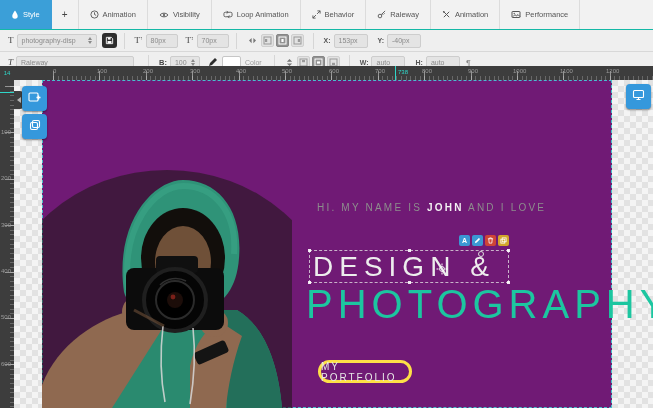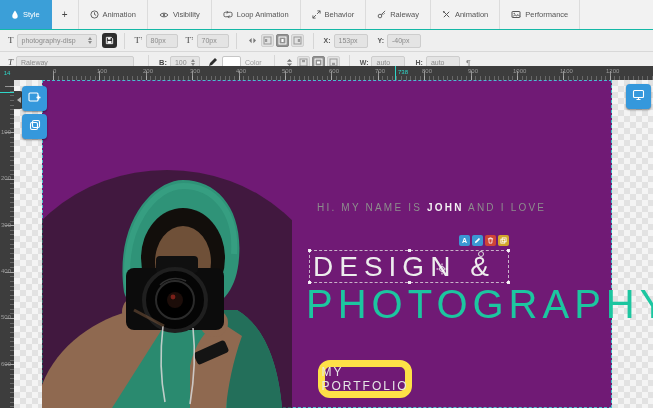--- a/index.html
+++ b/index.html
@@ -88,22 +88,22 @@
         padding-left:3px;white-space:nowrap}
   .hdl{position:absolute;width:3px;height:3px;background:#fff;opacity:.9}
   .hdl.tl{left:-2px;top:-2px}.hdl.tm{left:98px;top:-2px}.hdl.tr{right:-2px;top:-2px}
   .hdl.bl{left:-2px;bottom:-2px}.hdl.bm{left:98px;bottom:-2px}.hdl.br{right:-2px;bottom:-2px}
   .ring{position:absolute;right:24px;top:0;width:6px;height:6px;border:1px solid #ddd;border-radius:50%}
   .movecursor{position:absolute;left:126px;top:10px}
 
   .photography{position:absolute;left:263px;top:203px;font-size:40px;font-weight:100;letter-spacing:5px;
         color:#1cc6a0;white-space:nowrap;line-height:1}
 
-  .cta{position:absolute;left:275px;top:279px;width:94px;height:38px;border:7px solid #fde047;
-       border-radius:12px;background:transparent;color:#e6e6e6;font-size:12px;letter-spacing:2px;
+  .cta{position:absolute;left:275px;top:279px;width:94px;height:23px;border:3px solid #fde047;
+       border-radius:12px;background:transparent;color:#e6e6e6;font-size:10px;letter-spacing:2px;
        display:flex;align-items:center;justify-content:center;cursor:pointer;font-family:"Liberation Sans",sans-serif}
 
   .bluebtn{position:absolute;width:25px;height:25px;border-radius:4px;background:#3598dc;border:none;
        display:flex;align-items:center;justify-content:center;box-shadow:0 1px 2px rgba(0,0,0,.45);cursor:pointer;z-index:5}
   .bluebtn.add{left:8px;top:6px}
   .bluebtn.dup{left:8px;top:34px}
   .bluebtn.preview{left:612px;top:4px}
   .collapse-tab{position:absolute;left:0;top:11px;width:9px;height:18px;background:#3f3f3f;
        border-radius:0 3px 3px 0;display:flex;align-items:center;justify-content:center;cursor:pointer;z-index:5}
   .caret-left{width:0;height:0;border:3px solid transparent;border-right:4px solid #b5b5b5;border-left:none}

